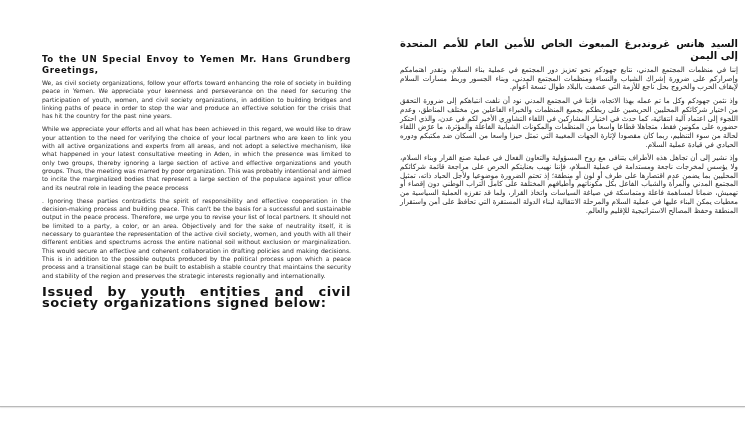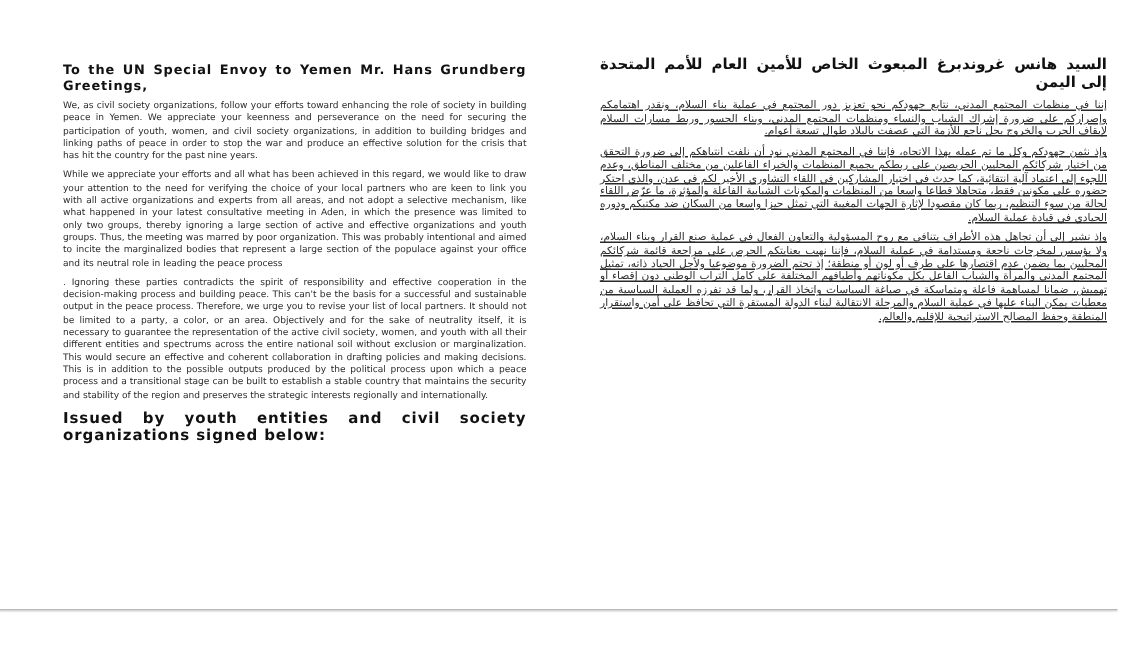--- a/index.html
+++ b/index.html
@@ -1,24 +1,24 @@
 <!DOCTYPE html>
 <html><head>
 <meta charset="utf-8">
 <style>
   html, body { margin:0; padding:0; background:#ffffff; }
   body { width:750px; height:430px; position:relative; overflow:hidden; }
   .col { position:absolute; top:38px; }
   .en { left:42px; width:309px; font-family:"DejaVu Sans", sans-serif; color:#222; }
   .ar { left:400px; width:338px; direction:rtl; font-family:"DejaVu Sans", sans-serif; color:#222; }
-  .en h1 { font-size:8.6px; font-weight:bold; margin:4px 0 3px 0; line-height:11px; text-align:justify; text-align-last:left; letter-spacing:0.6px; color:#111; }
+  .en h1 { font-size:8.6px; font-weight:bold; margin:16px 0 3px 0; line-height:11px; text-align:justify; text-align-last:left; letter-spacing:0.6px; color:#111; }
   .en p { font-size:6.05px; line-height:8.3px; margin:0 0 5px 0; text-align:justify; color:#2a2a2a; }
-  .en h2 { font-size:10px; font-weight:bold; margin:6px 0 0 0; line-height:11px; text-align:justify; text-align-last:left; letter-spacing:0.6px; color:#111; }
+  .en h2 { font-size:13px; font-weight:bold; margin:6px 0 0 0; line-height:11px; text-align:justify; text-align-last:left; letter-spacing:0.6px; color:#111; }
   .ar h1 { font-size:10px; font-weight:bold; margin:0 0 4px 0; line-height:12px; text-align:justify; text-align-last:right; color:#111; }
-  .ar p { font-size:7.1px; line-height:8.7px; margin:0 0 5px 0; text-align:justify; color:#2a2a2a;text-decoration:underline; }
+  .ar p { font-size:7.1px; line-height:8.7px; margin:0 0 5px 0; text-align:justify; color:#2a2a2a; }
   .ar h2 { font-size:8.2px; font-weight:bold; margin:16px 0 0 0; line-height:11px; text-align:justify; text-align-last:right; color:#111; }
   .rule { position:absolute; left:0; top:406px; width:745px; height:1px; background:#b9b9b9; box-shadow:0 1px 1px #e2e2e2; }
 </style>
 </head>
 <body>
 
 <div class="col en">
   <h1>To the UN Special Envoy to Yemen Mr. Hans Grundberg Greetings,</h1>
   <p> We, as civil society organizations, follow your efforts toward enhancing the role of society in building peace in Yemen. We appreciate your keenness and perseverance on the need for securing the participation of youth, women, and civil society organizations, in addition to building bridges and linking paths of peace in order to stop the war and produce an effective solution for the crisis that has hit the country for the past nine years.</p>
   <p> While we appreciate your efforts and all what has been achieved in this regard, we would like to draw your attention to the need for verifying the choice of your local partners who are keen to link you with all active organizations and experts from all areas, and not adopt a selective mechanism, like what happened in your latest consultative meeting in Aden, in which the presence was limited to only two groups, thereby ignoring a large section of active and effective organizations and youth groups. Thus, the meeting was marred by poor organization. This was probably intentional and aimed to incite the marginalized bodies that represent a large section of the populace against your office and its neutral role in leading the peace process</p>

